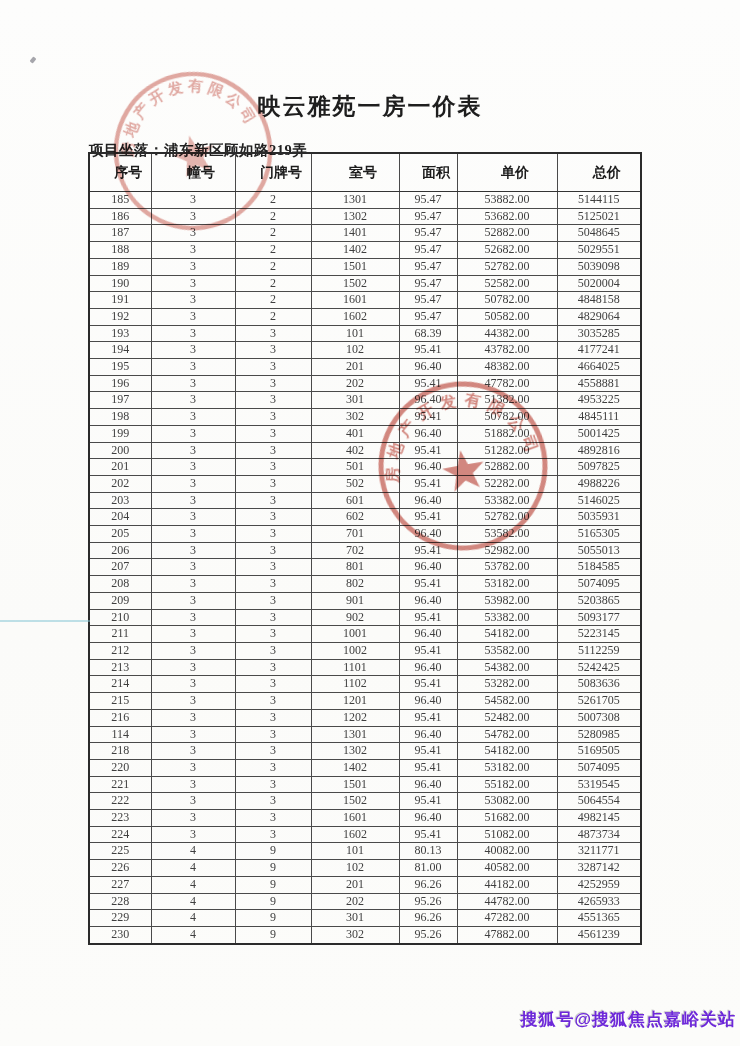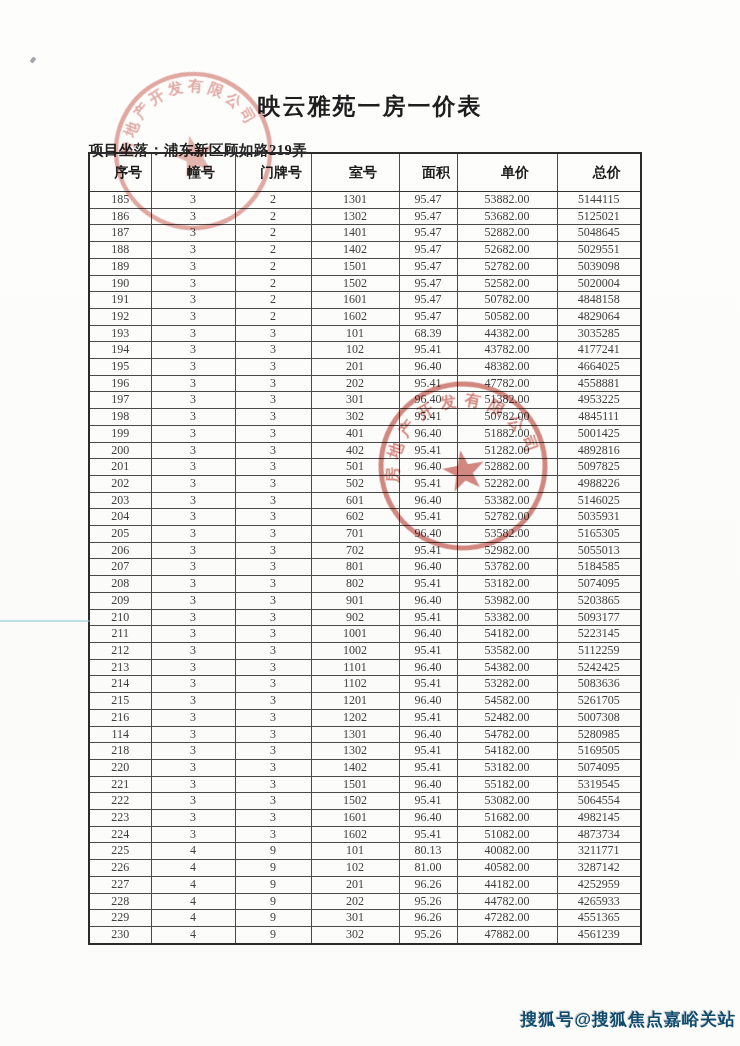--- a/index.html
+++ b/index.html
@@ -43,21 +43,21 @@
     position:absolute;top:620px;left:0;width:90px;height:2px;
     background:rgba(127,195,212,0.5);
   }
   .scan-speck{
     position:absolute;left:31px;top:57px;width:4px;height:6px;
     background:rgba(95,95,105,0.55);border-radius:1px;transform:rotate(38deg);
   }
   .sohu-watermark{
     position:absolute;top:1008px;right:4px;
     font-family:"Liberation Sans","DejaVu Sans",sans-serif;
-    font-size:17px;font-weight:bold;letter-spacing:1px;color:#0c4a6e;
+    font-size:17px;font-weight:bold;letter-spacing:1px;color:#6d28d9;
     text-shadow:1px 1px 0 rgba(255,255,255,0.95),-1px -1px 0 rgba(110,110,110,0.35);
   }
 </style>
 </head>
 <body>
 
 <div class="page">
 
   <div class="scan-speck"></div>
 

